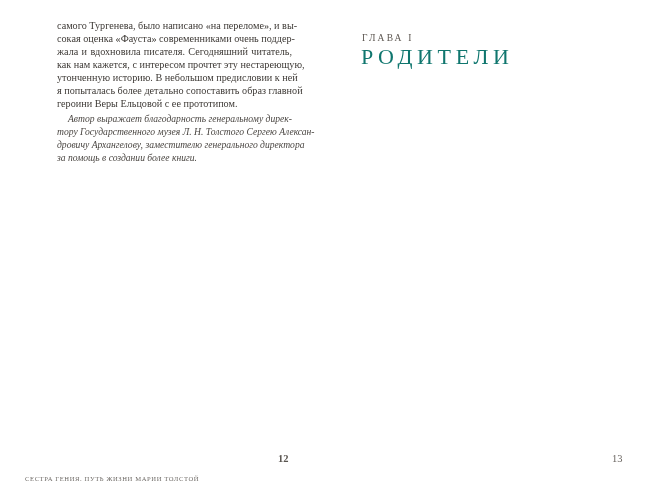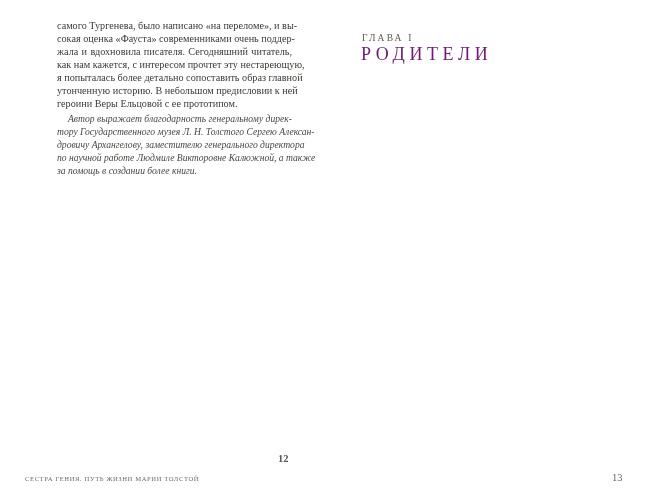--- a/index.html
+++ b/index.html
@@ -41,66 +41,64 @@
     .chapter-label {
       position: absolute;
       left: 362px; top: 33px;
       font-size: 9.5px;
       letter-spacing: 2.2px;
       color: #5c5650;
     }
     .chapter-title {
       position: absolute;
       left: 361px; top: 44px;
-      font-size: 18px;
+      font-size: 22px;
       letter-spacing: 4.6px;
-      color: #701a75;
+      color: #0f766e;
     }
 
     .page-number-left {
       position: absolute;
       left: 278px; top: 453px;
       font-size: 10.5px;
       color: #5a5550;
       font-weight: bold;
     }
     .page-number-right {
       position: absolute;
       left: 612px; top: 453px;
       font-size: 10.5px;
       color: #6a6560;
-      margin-top: 19px;
     }
     .running-head {
       position: absolute;
       left: 25px; top: 475px;
       font-size: 6.6px;
       letter-spacing: 0.6px;
       color: #6e6a66;
     }
   </style>
 </head>
 <body>
 
 <div class="page page-left">
   <div class="body-text">
     <span class="line">самого Тургенева, было написано «на переломе», и вы-</span>
     <span class="line">сокая оценка «Фауста» современниками очень поддер-</span>
     <span class="line">жала и вдохновила писателя. Сегодняшний читатель,</span>
     <span class="line">как нам кажется, с интересом прочтет эту нестареющую,</span>
+    <span class="line">утонченную историю. В небольшом предисловии к ней</span>
     <span class="line">я попыталась более детально сопоставить образ главной</span>
-    <span class="line">утонченную историю. В небольшом предисловии к ней</span>
     <span class="line last">героини Веры Ельцовой с ее прототипом.</span>
   </div>
 
   <div class="ack">
     <span class="line indent">Автор выражает благодарность генеральному дирек-</span>
     <span class="line">тору Государственного музея Л. Н. Толстого Сергею Алексан-</span>
     <span class="line">дровичу Архангелову, заместителю генерального директора</span>
-    <span class="line">по научной работе Людмиле Викторовне Калюжной, а также</span>
     <span class="line last">за помощь в создании более книги.</span>
   </div>
 
   <div class="page-number-left">12</div>
   <div class="running-head">СЕСТРА ГЕНИЯ. ПУТЬ ЖИЗНИ МАРИИ ТОЛСТОЙ</div>
 </div>
 
 <div class="page page-right"></div>
 <div class="chapter-label">ГЛАВА I</div>
 <div class="chapter-title">РОДИТЕЛИ</div>

